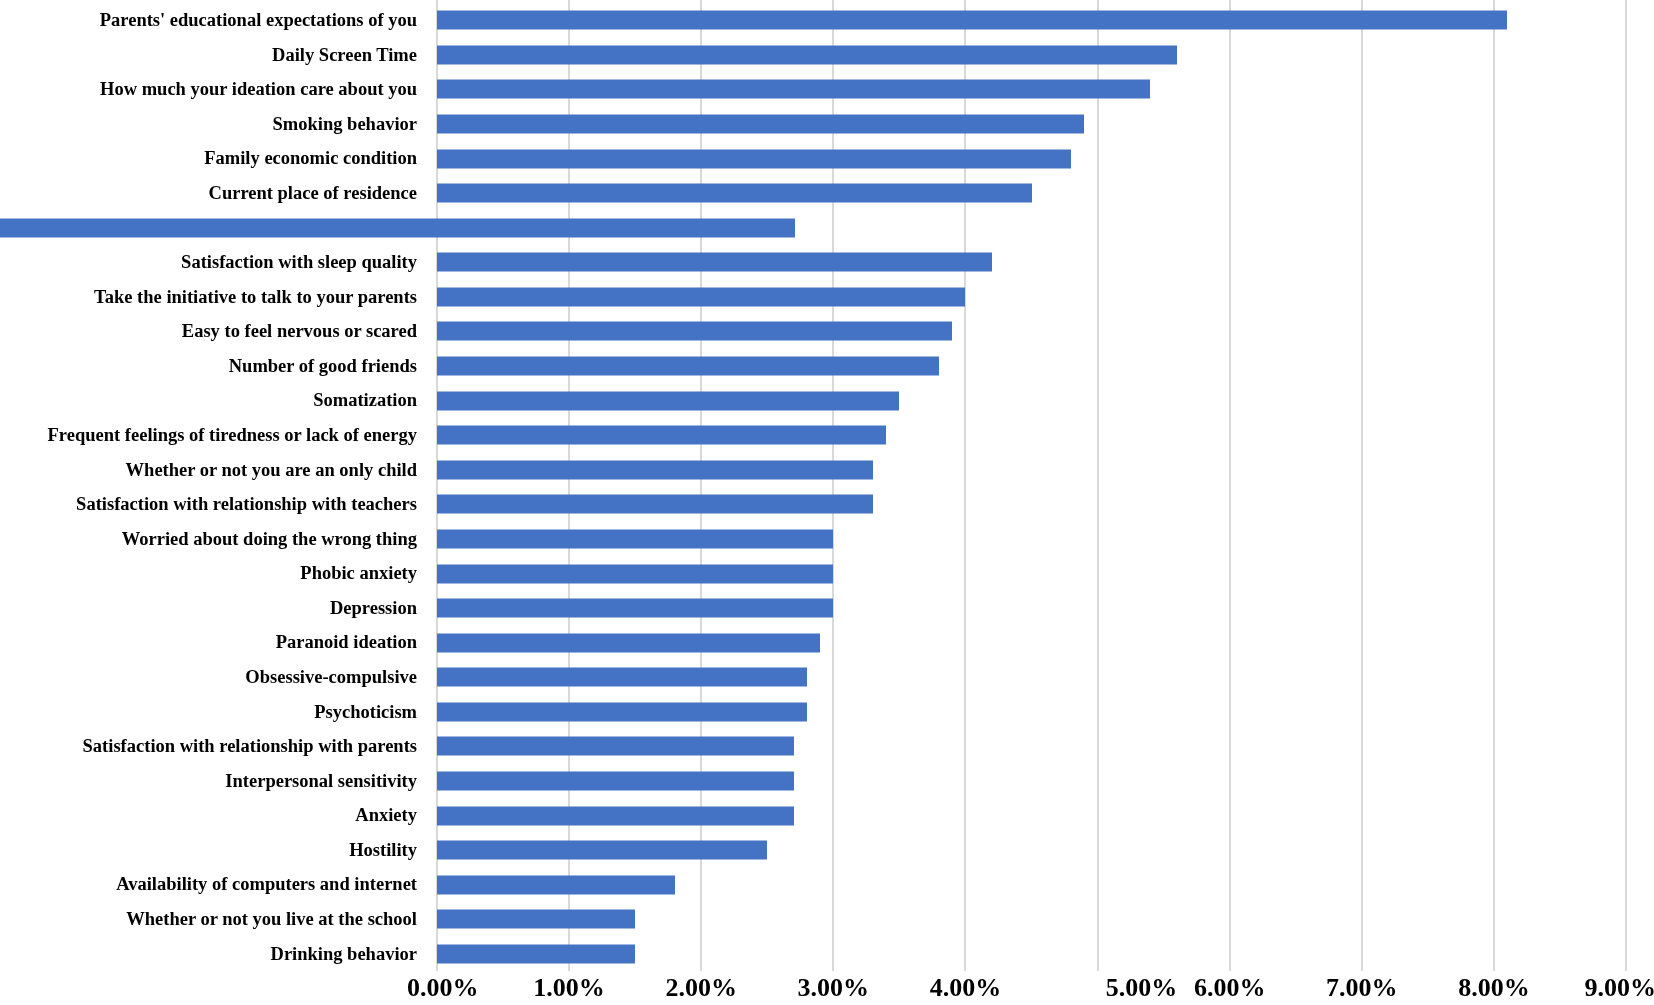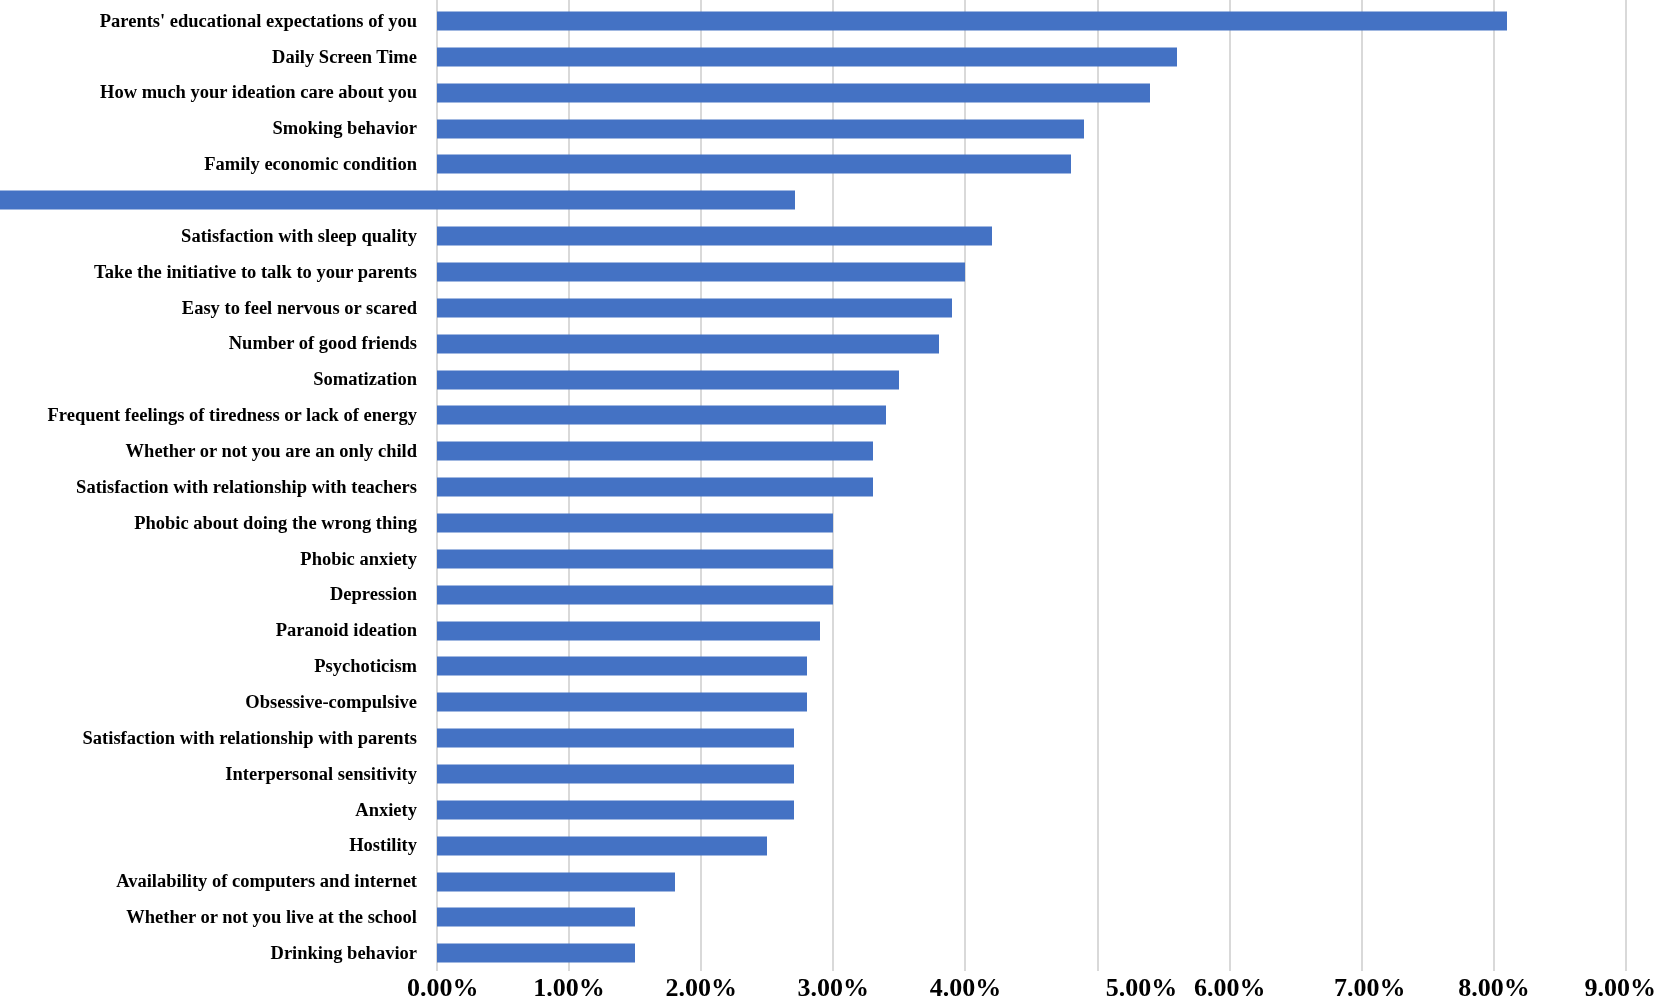--- a/index.html
+++ b/index.html
@@ -138,20 +138,26 @@
           <div class="bar" title="Smoking behavior: 4.90%" style="width: 54.4444%; background: rgb(68, 114, 196);"></div>
         </div>
       </div>
       <div class="row">
         <div class="cat-label">Family economic condition</div>
         <div class="track">
           <div class="bar" title="Family economic condition: 4.80%" style="width: 53.3333%; background: rgb(68, 114, 196);"></div>
         </div>
       </div>
       <div class="row">
+        <div class="cat-label">Current place of residence</div>
+        <div class="track">
+          <div class="bar" title="Current place of residence: 4.50%" style="width: 50%; background: rgb(68, 114, 196);"></div>
+        </div>
+      </div>
+      <div class="row">
         <div class="track">
           <div class="bar" title="Engage in regular physical activity: 4.40%" style="width: 48.8889%; background: rgb(68, 114, 196);"></div>
         </div>
       </div>
       <div class="row">
         <div class="cat-label">Satisfaction with sleep quality</div>
         <div class="track">
           <div class="bar" title="Satisfaction with sleep quality: 4.20%" style="width: 46.6667%; background: rgb(68, 114, 196);"></div>
         </div>
       </div>
@@ -191,21 +197,21 @@
           <div class="bar" title="Whether or not you are an only child: 3.30%" style="width: 36.6667%; background: rgb(68, 114, 196);"></div>
         </div>
       </div>
       <div class="row">
         <div class="cat-label">Satisfaction with relationship with teachers</div>
         <div class="track">
           <div class="bar" title="Satisfaction with relationship with teachers: 3.30%" style="width: 36.6667%; background: rgb(68, 114, 196);"></div>
         </div>
       </div>
       <div class="row">
-        <div class="cat-label">Phobic about doing the wrong thing</div>
+        <div class="cat-label">Worried about doing the wrong thing</div>
         <div class="track">
           <div class="bar" title="Worried about doing the wrong thing: 3.00%" style="width: 33.3333%; background: rgb(68, 114, 196);"></div>
         </div>
       </div>
       <div class="row">
         <div class="cat-label">Phobic anxiety</div>
         <div class="track">
           <div class="bar" title="Phobic anxiety: 3.00%" style="width: 33.3333%; background: rgb(68, 114, 196);"></div>
         </div>
       </div>
@@ -215,29 +221,29 @@
           <div class="bar" title="Depression: 3.00%" style="width: 33.3333%; background: rgb(68, 114, 196);"></div>
         </div>
       </div>
       <div class="row">
         <div class="cat-label">Paranoid ideation</div>
         <div class="track">
           <div class="bar" title="Paranoid ideation: 2.90%" style="width: 32.2222%; background: rgb(68, 114, 196);"></div>
         </div>
       </div>
       <div class="row">
+        <div class="cat-label">Obsessive-compulsive</div>
+        <div class="track">
+          <div class="bar" title="Obsessive-compulsive: 2.80%" style="width: 31.1111%; background: rgb(68, 114, 196);"></div>
+        </div>
+      </div>
+      <div class="row">
         <div class="cat-label">Psychoticism</div>
         <div class="track">
           <div class="bar" title="Psychoticism: 2.80%" style="width: 31.1111%; background: rgb(68, 114, 196);"></div>
-        </div>
-      </div>
-      <div class="row">
-        <div class="cat-label">Obsessive-compulsive</div>
-        <div class="track">
-          <div class="bar" title="Obsessive-compulsive: 2.80%" style="width: 31.1111%; background: rgb(68, 114, 196);"></div>
         </div>
       </div>
       <div class="row">
         <div class="cat-label">Satisfaction with relationship with parents</div>
         <div class="track">
           <div class="bar" title="Satisfaction with relationship with parents: 2.70%" style="width: 30%; background: rgb(68, 114, 196);"></div>
         </div>
       </div>
       <div class="row">
         <div class="cat-label">Interpersonal sensitivity</div>
@@ -277,17 +283,17 @@
       </div>
     </div>
   <div class="xaxis" id="xaxis">
       <div class="xtick first" style="left: 0%;">0.00%</div>
       <div class="xtick" style="left: 11.1111%;">1.00%</div>
       <div class="xtick" style="left: 22.2222%;">2.00%</div>
       <div class="xtick" style="left: 33.3333%;">3.00%</div>
       <div class="xtick" style="left: 44.4444%;">4.00%</div>
       <div class="xtick" style="left: 55.5556%; margin-left: 44px;">5.00%</div>
       <div class="xtick" style="left: 66.6667%; text-align: right;">6.00%</div>
-      <div class="xtick" style="left: 77.7778%; margin-left: 8px;">7.00%</div>
+      <div class="xtick" style="left: 77.7778%;">7.00%</div>
       <div class="xtick" style="left: 88.8889%;">8.00%</div>
       <div class="xtick last" style="left: 100%;">9.00%</div>
     </div>
 </div>
 
 </body></html>

